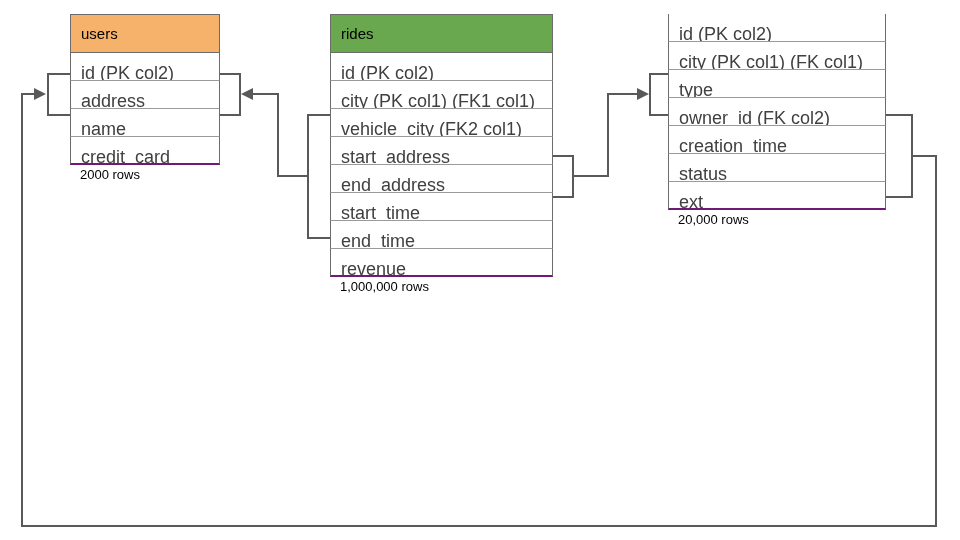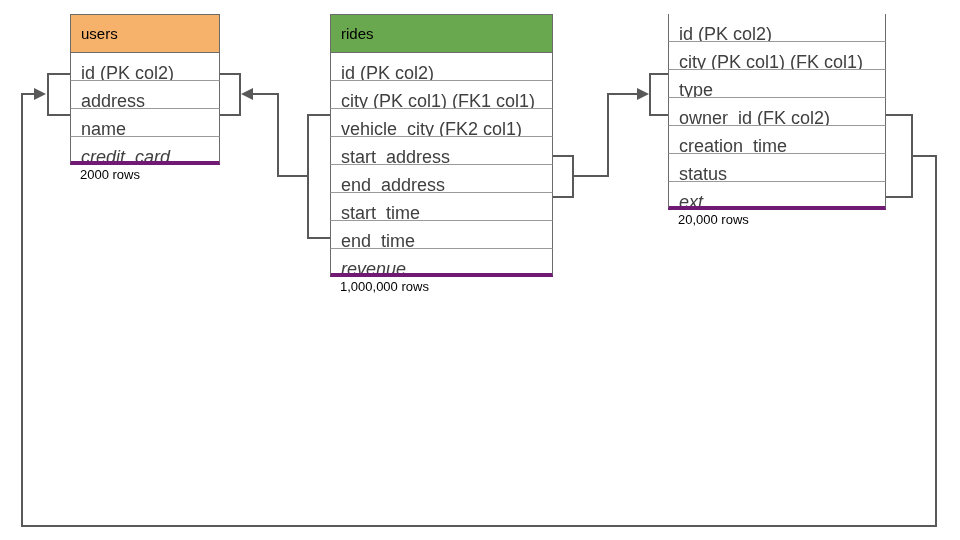--- a/index.html
+++ b/index.html
@@ -49,22 +49,21 @@
     color: #404040;
     background: #ffffff;
     border-left: 1px solid #6b6b6b;
     border-right: 1px solid #6b6b6b;
     border-bottom: 1px solid #9a9a9a;
     box-sizing: border-box;
     white-space: nowrap;
     overflow: hidden;
   }
   .tbl-row.last {
-    border-bottom: 4px solid #701a75;
-    font-style: italic;
+    border-bottom: 2px solid #701a75;
   }
   .row-count {
     margin-top: 2px;
     padding-left: 10px;
     font-size: 13px;
     color: #000000;
     white-space: nowrap;
   }
 </style>
 </head>

